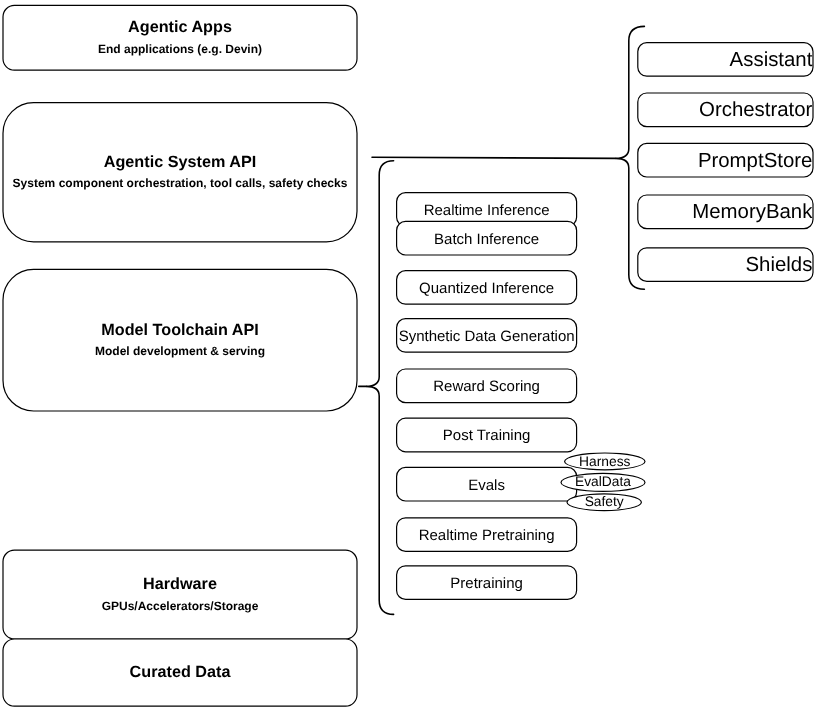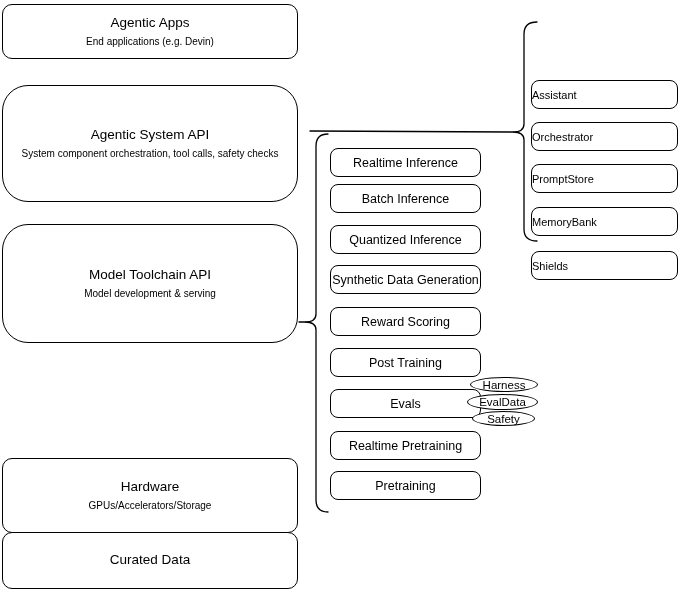--- a/index.html
+++ b/index.html
@@ -35,20 +35,21 @@
     width: 296px;
     box-sizing: border-box;
     border: 1.4px solid #000000;
     background: #ffffff;
     display: flex;
     flex-direction: column;
     align-items: center;
     justify-content: center;
     text-align: center;
     z-index: 2;
+    font-weight: bold;
   }
   .lbox .title {
     font-size: 13.5px;
     line-height: 1.25;
   }
   .lbox .subtitle {
     font-size: 10px;
     line-height: 1.3;
     margin-top: 4px;
     white-space: nowrap;
@@ -80,24 +81,23 @@
     position: absolute;
     left: 531px;
     width: 147px;
     height: 29px;
     box-sizing: border-box;
     border: 1.4px solid #000000;
     border-radius: 8px;
     background: #ffffff;
     display: flex;
     align-items: center;
-    justify-content: flex-start;
-    font-size: 11px;
+    justify-content: flex-end;
+    font-size: 17px;
     z-index: 2;
-    margin-top: 45px;
   }
   
   .pill {
     position: absolute;
     box-sizing: border-box;
     border: 1.3px solid #000000;
     border-radius: 50%;
     background: #ffffff;
     display: flex;
     align-items: center;
@@ -137,21 +137,21 @@
     <div class="subtitle">Model development &amp; serving</div>
   </div>
   <div class="lbox" id="b5">
     <div class="title">Hardware</div>
     <div class="subtitle">GPUs/Accelerators/Storage</div>
   </div>
   <div class="lbox" id="b6">
     <div class="title">Curated Data</div>
   </div>
 
-  <div class="mbox" style="top:148px">
+  <div class="mbox" style="top:160px">
     <span>Realtime Inference</span>
   </div>
   <div class="mbox" style="top:184px">
     <span>Batch Inference</span>
   </div>
   <div class="mbox" style="top:225px">
     <span>Quantized Inference</span>
   </div>
   <div class="mbox" style="top:265px">
     <span>Synthetic Data Generation</span>

